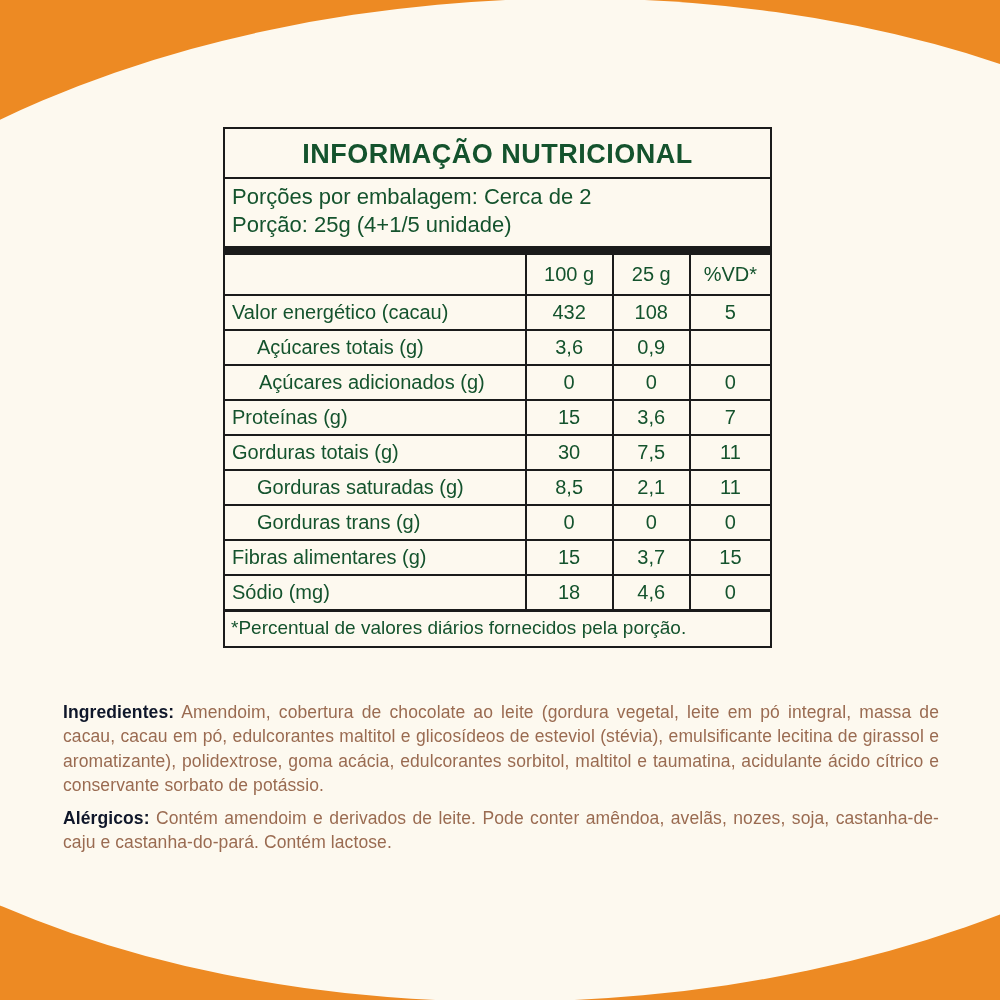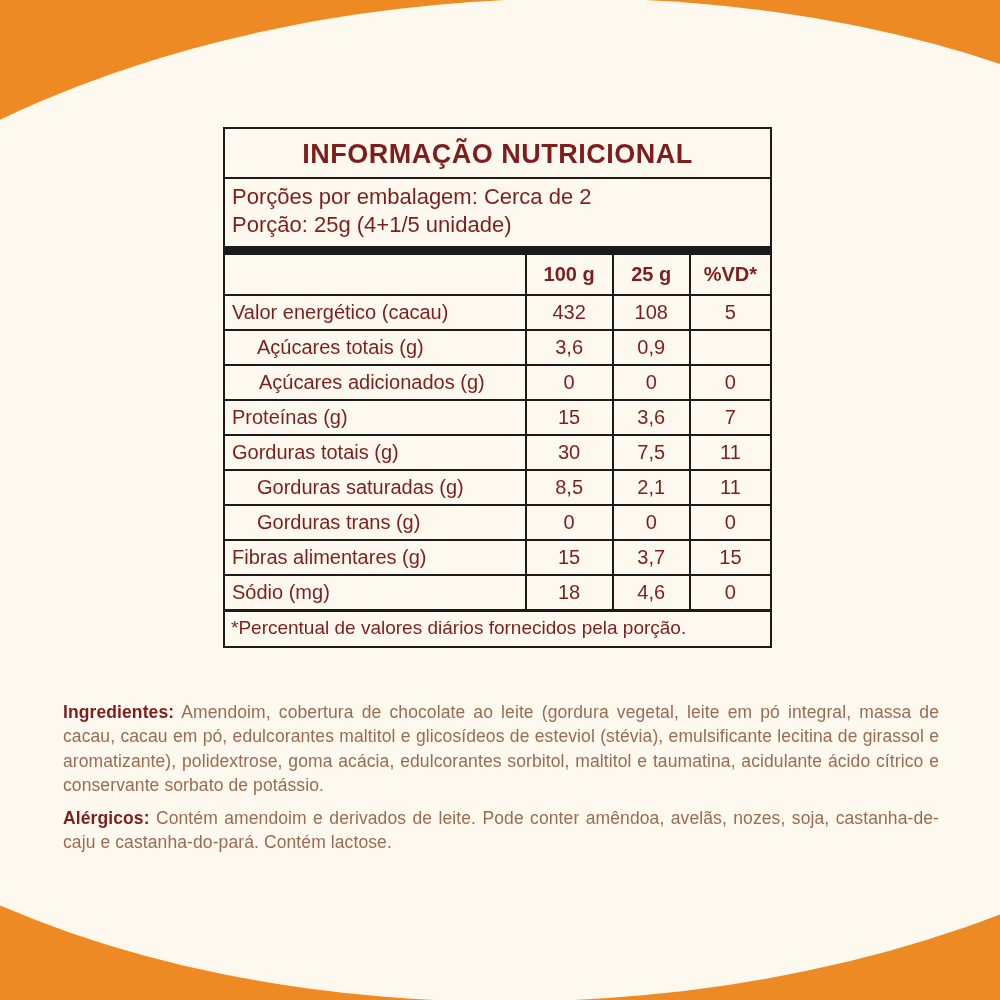--- a/index.html
+++ b/index.html
@@ -23,21 +23,21 @@
     border-radius: 50%;
     transform: rotate(-2deg);
   }
   
   .panel {
     position: absolute;
     left: 223px; top: 127px;
     width: 549px;
     box-sizing: border-box;
     border: 2.5px solid #1B1B1B;
-    color: #7f1d1d;
+    color: #14532d;
     background: transparent;
   }
   .nf-title {
     font-size: 27px;
     font-weight: bold;
     text-align: center;
     letter-spacing: 0.5px;
     padding: 10px 0 7px 0;
     border-bottom: 2px solid #1B1B1B;
   }
@@ -60,21 +60,21 @@
   .nf-table col.c-25    { width: 77px; }
   .nf-table col.c-vd    { width: 80px; }
   .nf-table th, .nf-table td {
     font-size: 20px;
     padding: 5px 2px;
     text-align: center;
     overflow: hidden;
     white-space: nowrap;
   }
   .nf-table thead th {
-    font-weight: bold;
+    font-weight: normal;
     padding: 8px 2px;
   }
   .nf-table td.lbl {
     text-align: left;
     padding-left: 7px;
   }
   .nf-table td.lbl.ind1 { padding-left: 32px; }
   .nf-table td.lbl.ind2 { padding-left: 34px; margin-left: 16px; }
   .nf-table tbody td { border-top: 2px solid #1B1B1B; }
   .nf-table .vcol { border-left: 2px solid #1B1B1B; }
@@ -88,21 +88,21 @@
   .copy {
     position: absolute;
     left: 63px;
     width: 876px;
     font-size: 17.5px;
     line-height: 24.5px;
     color: #9A6B51; 
     text-align: justify;
     letter-spacing: 0.1px;
   }
-  .copy b { color: #7f1d1d;  }
+  .copy b { color: #0f172a;  }
   .ingredients { top: 682px; }
   .allergens   { top: 788px; }
 </style>
 </head>
 <body>
 
 <div class="stage">
   <div class="blob"></div>
 
   <div class="panel">

